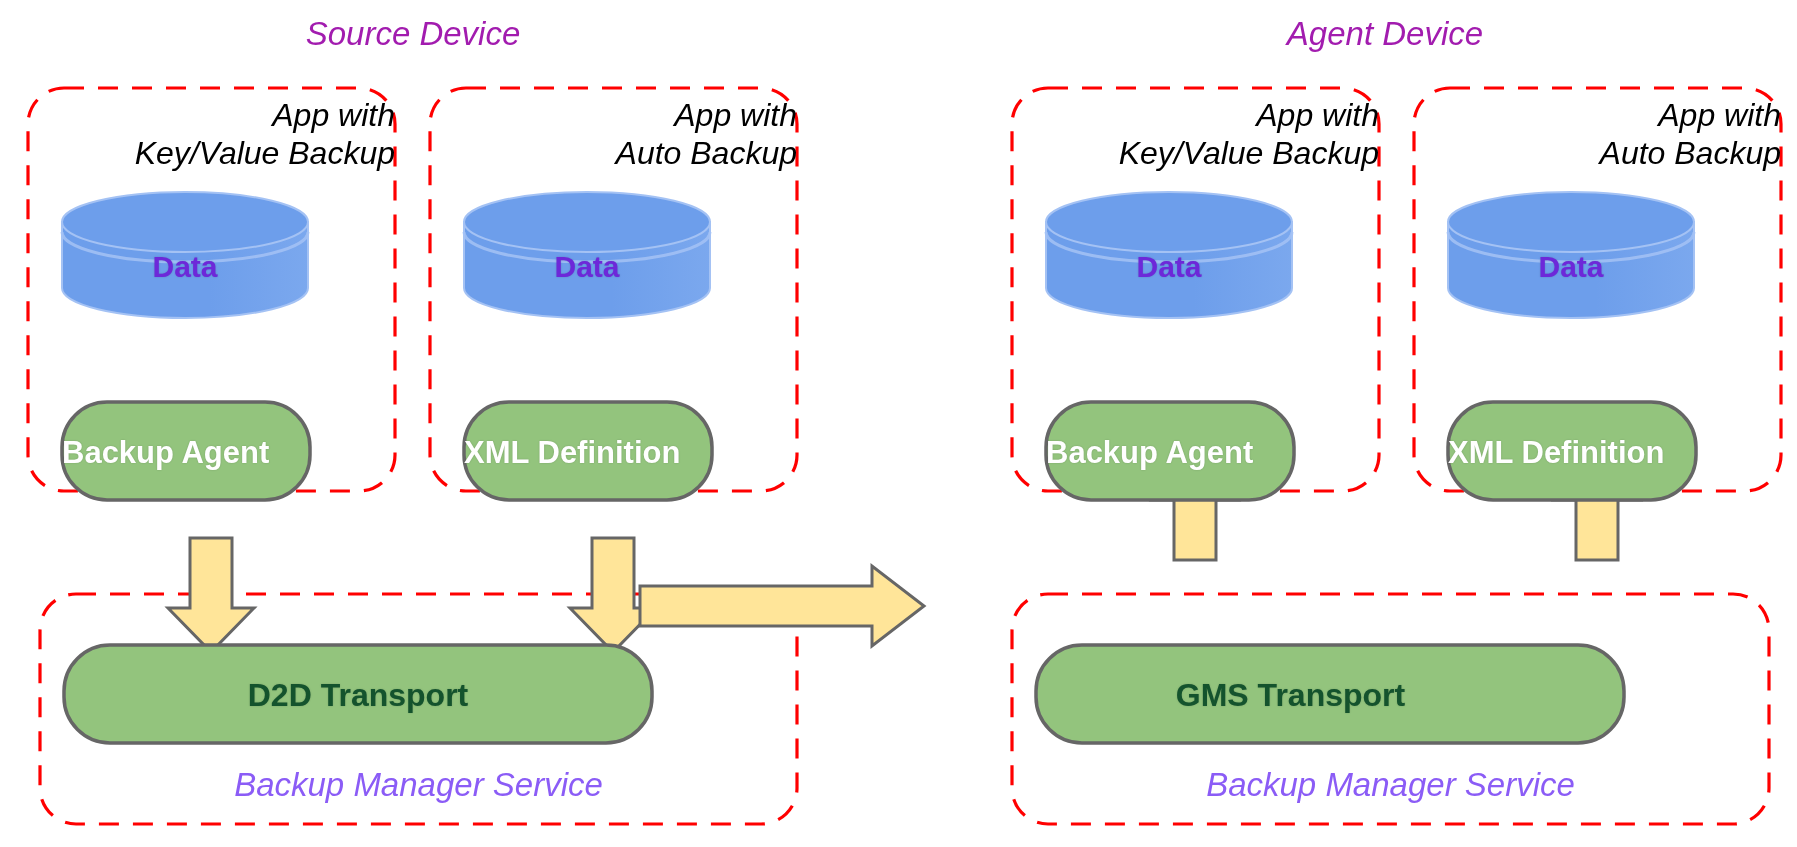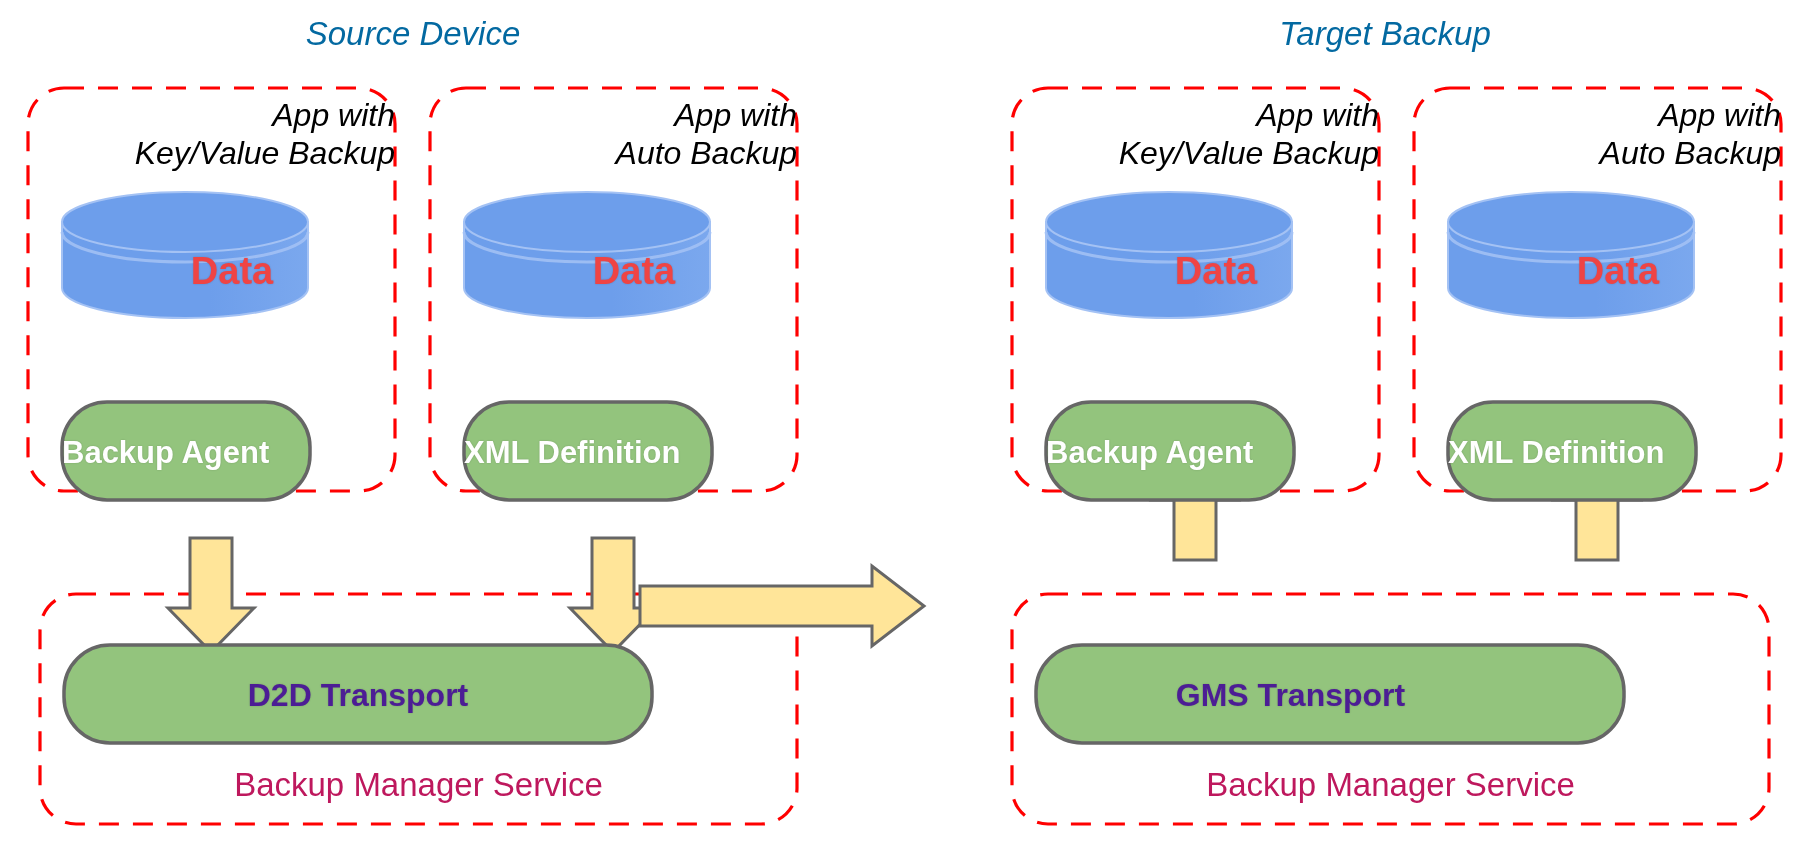--- a/index.html
+++ b/index.html
@@ -21,67 +21,67 @@
     position: absolute;
     left: 0;
     top: 0;
     width: 1797px;
     height: 847px;
   }
   .device-title {
     position: absolute;
     font-style: italic;
     font-size: 33px;
-    color: #0369a1;
+    color: #a21caf;
     text-align: center;
     white-space: nowrap;
     font-family: "Liberation Sans", sans-serif;
   }
   .app-label {
     position: absolute;
     font-style: italic;
     font-size: 32px;
     line-height: 38px;
     color: #000000;
     text-align: right;
     font-family: "Liberation Sans", sans-serif;
   }
   .bms-label {
     position: absolute;
+    font-style: italic;
     font-size: 33px;
-    color: #be185d;
+    color: #8b5cf6;
     text-align: center;
     white-space: nowrap;
     font-family: "Liberation Sans", sans-serif;
   }
   .cyl-text {
     position: absolute;
-    font-size: 38px;
+    font-size: 30px;
     font-weight: bold;
-    color: #ef4444;
+    color: #6d28d9;
     text-align: center;
     white-space: nowrap;
     font-family: "Liberation Sans", sans-serif;
     text-shadow: 0 0 2px rgba(0,0,0,0.18);
-    padding-left: 47px;
   }
   .pill-text {
     position: absolute;
     font-size: 31px;
     font-weight: bold;
     color: #ffffff;
     white-space: nowrap;
     font-family: "Liberation Sans", sans-serif;
     text-shadow: 0 0 2px rgba(0,0,0,0.18);
   }
   .transport-text {
     position: absolute;
     font-size: 32px;
     font-weight: bold;
-    color: #4c1d95;
+    color: #14532d;
     text-align: center;
     white-space: nowrap;
     font-family: "Liberation Sans", sans-serif;
     text-shadow: 0 0 2px rgba(0,0,0,0.18);
   }
 </style>
 </head>
 <body>
 
 <div id="stage">
@@ -144,21 +144,21 @@
     <rect x="62" y="402" width="248" height="98" rx="45" ry="45" fill="#93c47d" stroke="#666666" stroke-width="3.5"></rect>
     <rect x="464" y="402" width="248" height="98" rx="45" ry="45" fill="#93c47d" stroke="#666666" stroke-width="3.5"></rect>
     <rect x="1046" y="402" width="248" height="98" rx="45" ry="45" fill="#93c47d" stroke="#666666" stroke-width="3.5"></rect>
     <rect x="1448" y="402" width="248" height="98" rx="45" ry="45" fill="#93c47d" stroke="#666666" stroke-width="3.5"></rect>
 
     <rect x="64" y="645" width="588" height="98" rx="46" ry="46" fill="#93c47d" stroke="#666666" stroke-width="3.5"></rect>
     <rect x="1036" y="645" width="588" height="98" rx="46" ry="46" fill="#93c47d" stroke="#666666" stroke-width="3.5"></rect>
   </svg>
 
   <div class="device-title" style="left:0px; top:15px; width:826px;">Source Device</div>
-  <div class="device-title" style="left:980px; top:15px; width:810px;">Target Backup</div>
+  <div class="device-title" style="left:980px; top:15px; width:810px;">Agent Device</div>
 
   <div class="app-label" style="left:28px; top:96px; width:367px;">
     <div>App with</div>
     <div>Key/Value Backup</div>
   </div>
   <div class="cyl-text" style="left:62px; top:250px; width:246px;">Data</div>
   <div class="pill-text" style="left:62px; top:435px; width:248px;">Backup Agent</div>
 
   <div class="app-label" style="left:430px; top:96px; width:367px;">
     <div>App with</div>

